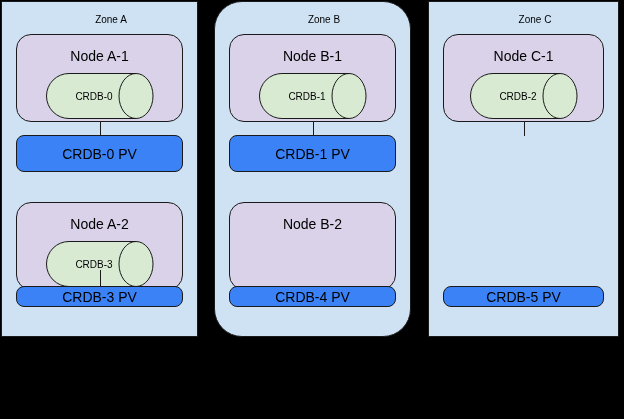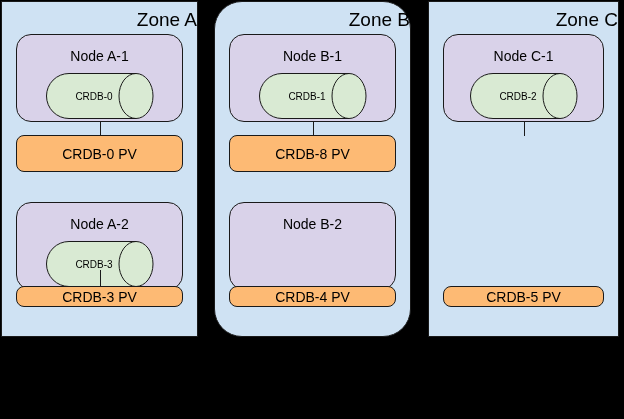--- a/index.html
+++ b/index.html
@@ -8,22 +8,22 @@
     font-family:"Liberation Sans",sans-serif;color:#000;overflow:hidden;
   }
   .zone{
     position:absolute;top:1px;height:336px;box-sizing:border-box;
     background:#cfe2f3;border:1px solid #1a1a1a;
   }
   .zone-a{left:1px;width:197px;}
   .zone-b{left:214px;width:197px;border-radius:28px;}
   .zone-c{left:428px;width:191px;}
   .zone-label{
-    position:absolute;top:10px;left:0;right:0;text-align:right;
-    font-size:19px;line-height:16px;padding-left:23px;
+    position:absolute;top:10px;left:0;right:0;text-align:center;
+    font-size:10px;line-height:16px;padding-left:23px;
   }
   .node{
     position:absolute;left:14px;right:14px;height:88px;box-sizing:border-box;
     background:#d9d2e9;border:1px solid #1a1a1a;border-radius:15px;
   }
   .node-row1{top:32px;}
   .node-row2{top:200px;}
   .node-label{
     position:absolute;top:13px;left:0;right:0;text-align:center;
     font-size:14px;line-height:16px;
@@ -34,21 +34,21 @@
   .cyl-body{fill:#d9ead3;stroke:#1a1a1a;stroke-width:1;}
   .cyl-arc{fill:none;stroke:#1a1a1a;stroke-width:1;}
   .cyl-text{font-size:10px;fill:#000;font-family:"Liberation Sans",sans-serif;}
   .connector{
     position:absolute;left:50%;width:1px;background:#1a1a1a;
   }
   .conn-row1{top:119px;height:15px;}
   .conn-row2{top:268px;height:17px;}
   .pv{
     position:absolute;left:14px;right:14px;box-sizing:border-box;
-    background:#fdba74;border:1px solid #1a1a1a;border-radius:8px;
+    background:#3b82f6;border:1px solid #1a1a1a;border-radius:8px;
     display:flex;align-items:center;justify-content:center;
     font-size:14px;
   }
   .pv-row1{top:133px;height:37px;}
   .pv-row2{top:284px;height:21px;}
 </style>
 </head>
 <body>
 
 <div class="stage">
@@ -84,21 +84,21 @@
 
     <div class="node node-row1">
       <div class="node-label">Node B-1</div>
       <svg class="cyl" width="108" height="46" viewBox="0 0 108 46">
         <path class="cyl-body" d="M23 .5 H90 A17 22.5 0 0 1 90 45.5 H23 A22.5 22.5 0 0 1 23 .5 Z"></path>
         <path class="cyl-arc" d="M90 .5 A17 22.5 0 0 0 90 45.5"></path>
         <text class="cyl-text" x="48" y="27" text-anchor="middle">CRDB-1</text>
       </svg>
     </div>
     <div class="connector conn-row1"></div>
-    <div class="pv pv-row1">CRDB-8 PV</div>
+    <div class="pv pv-row1">CRDB-1 PV</div>
 
     <div class="node node-row2">
       <div class="node-label">Node B-2</div>
     </div>
     <div class="pv pv-row2">CRDB-4 PV</div>
   </section>
 
   <section class="zone zone-c">
     <div class="zone-label">Zone C</div>
 

